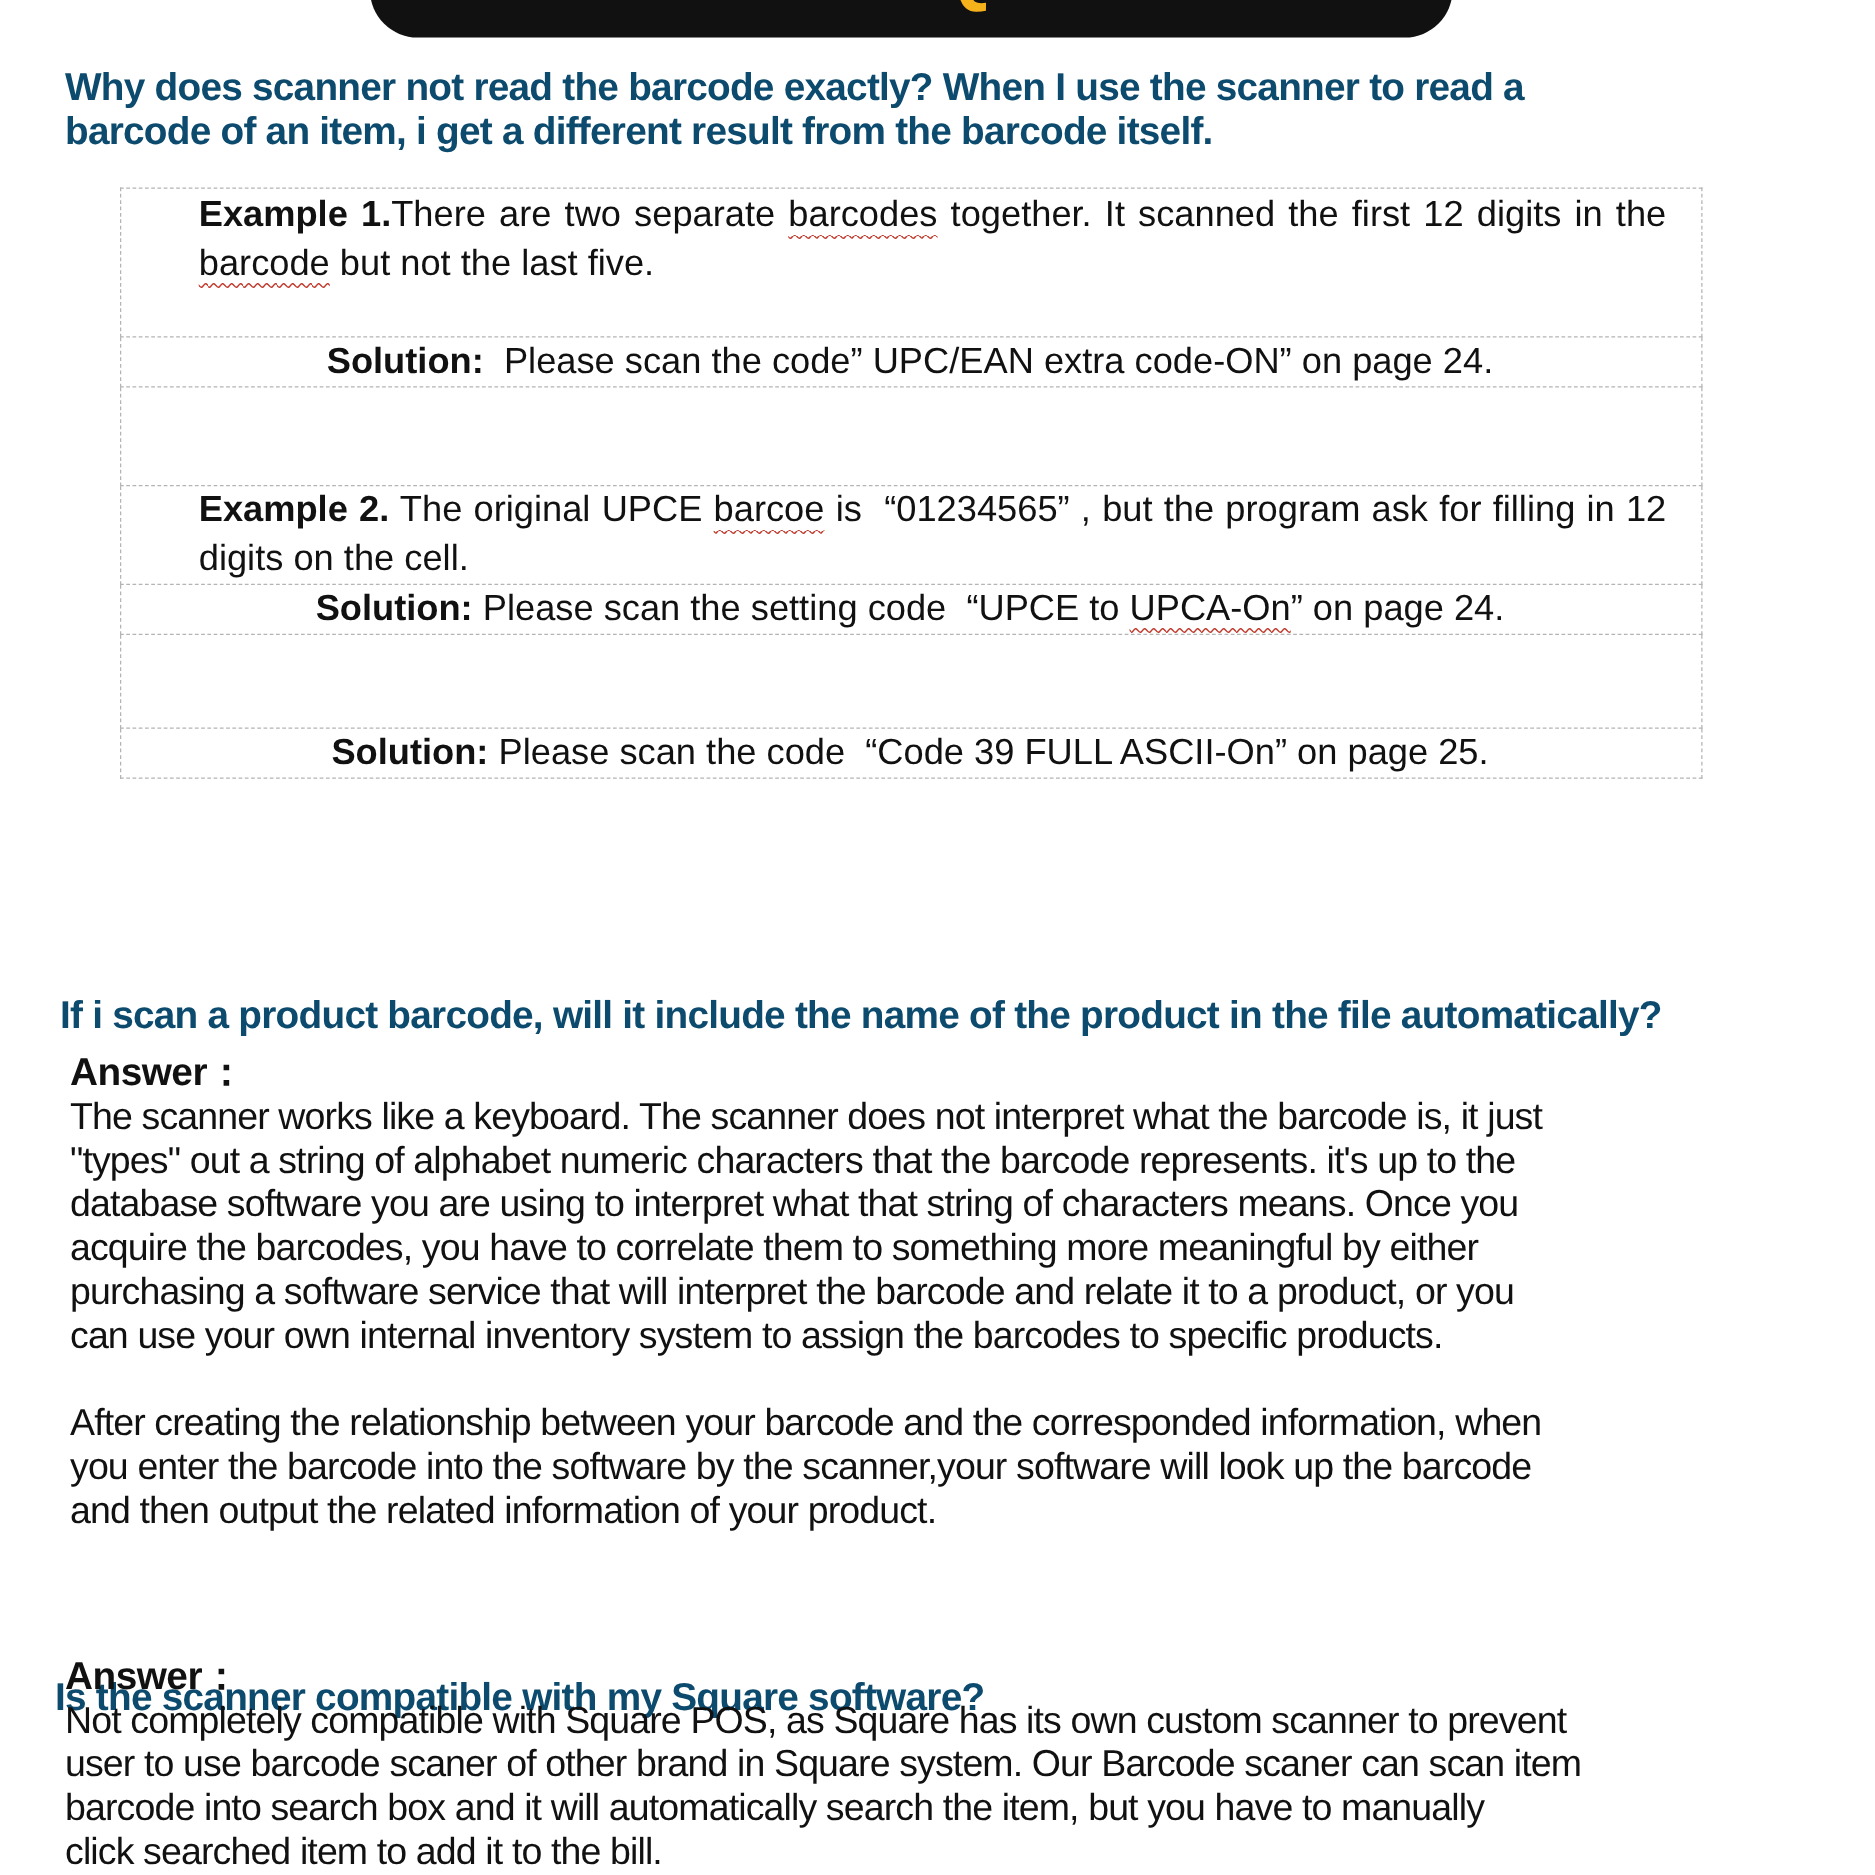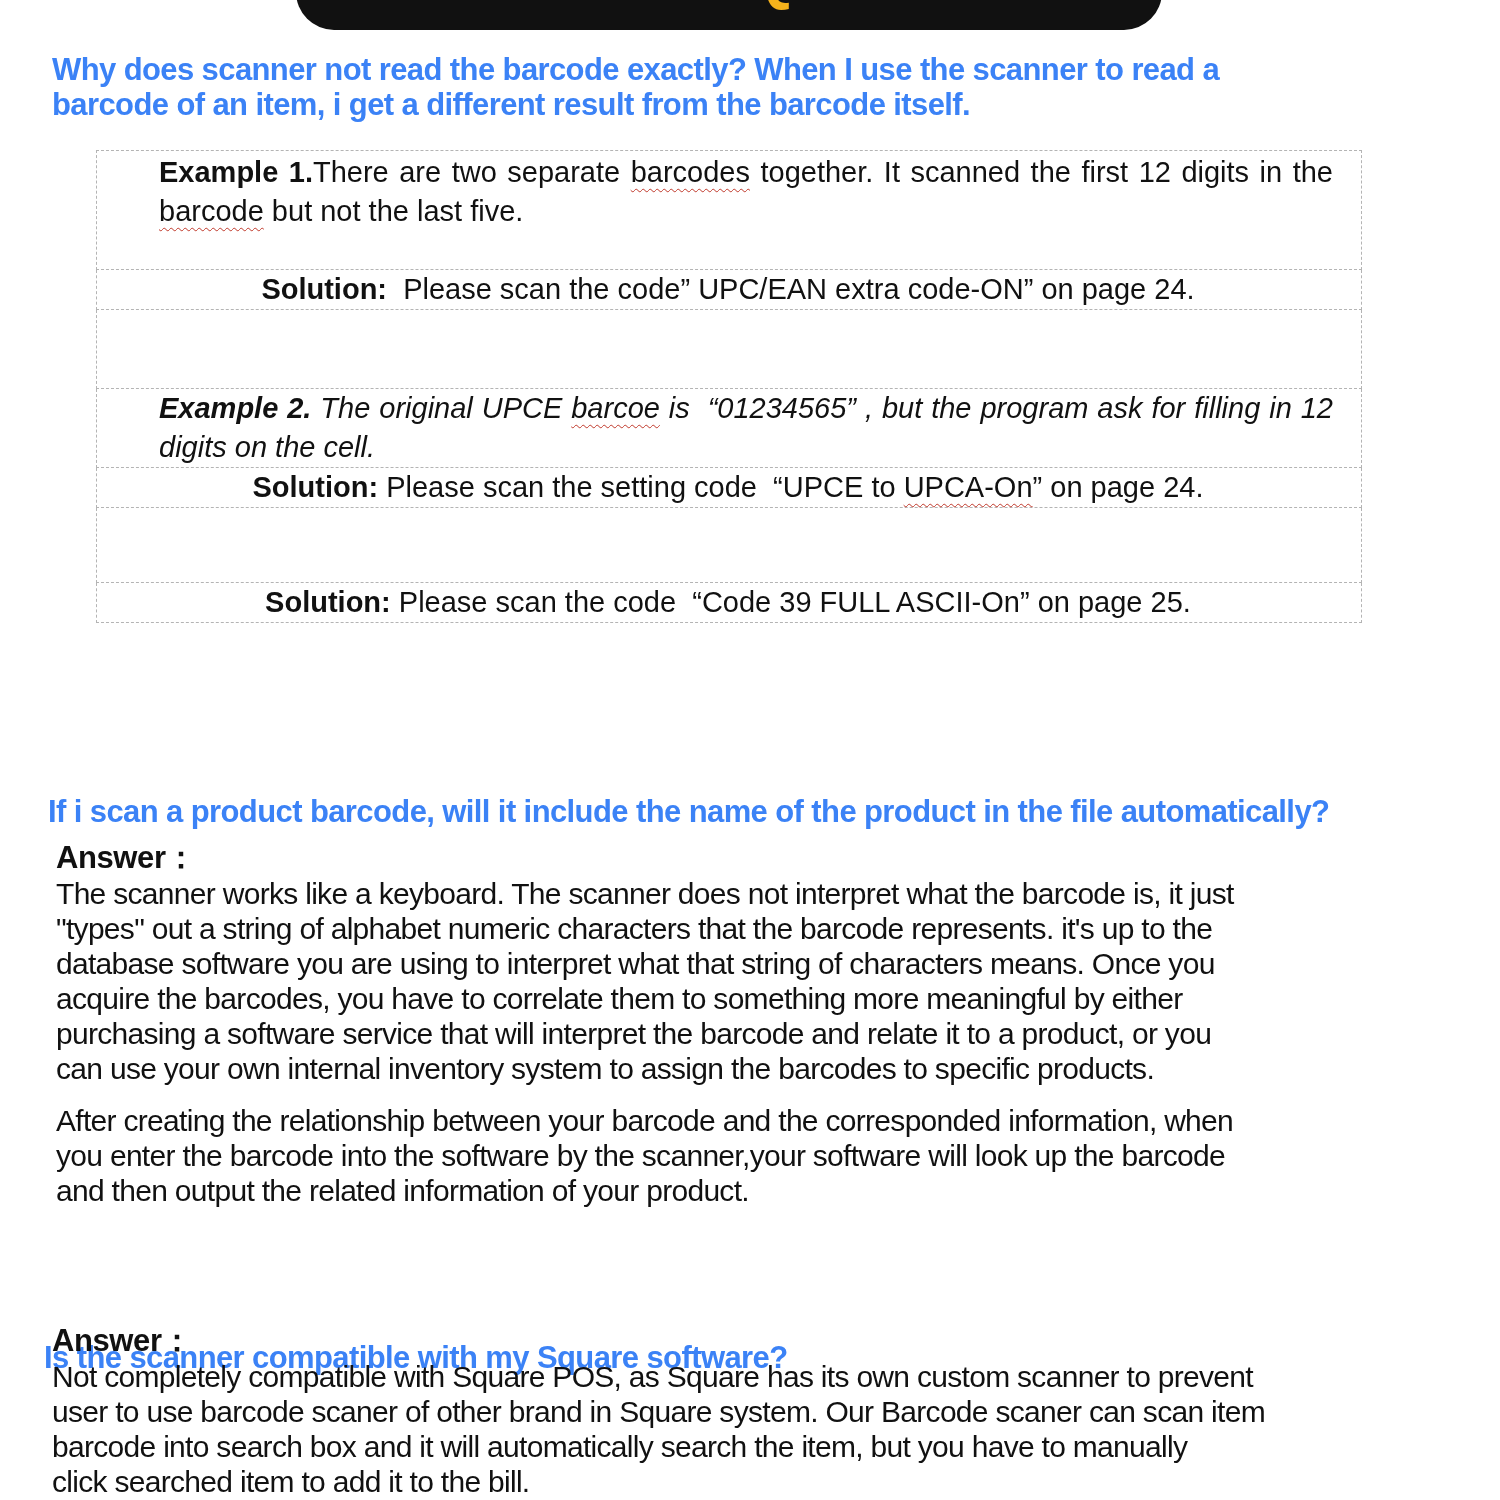--- a/index.html
+++ b/index.html
@@ -37,21 +37,21 @@
       letter-spacing: 2px;
       font-family: "Liberation Sans", sans-serif;
     }
     .question {
       position: absolute;
       font-family: "Liberation Sans", sans-serif;
       font-weight: bold;
       font-size: 31px;
       line-height: 35px;
       letter-spacing: -0.6px;
-      color: #3b82f6;
+      color: #0c4a6e;
       white-space: nowrap;
     }
     .q1 { left: 52px; top: 52px; }
     .q2 { left: 48px; top: 794px; }
     .q3 { left: 44px; top: 1340px; }
 
     .faq-table {
       position: absolute;
       left: 96px;
       top: 150px;
@@ -75,21 +75,21 @@
       line-height: 39px;
       color: #111;
       text-align: center;
     }
     .cell-text b {
       font-weight: bold;
     }
     .row-ex1 td { height: 116px; padding-top: 2px; }
     .row-sol1 td { height: 38px; }
     .row-gap1 td { height: 78px; }
-    .row-ex2 td { height: 76px; font-style: italic; }
+    .row-ex2 td { height: 76px; }
     .row-sol2 td { height: 38px; }
     .row-gap2 td { height: 74px; }
     .row-ex3 td { height: 118px; }
     .row-sol3 td { height: 38px; }
     .justify {
       text-align: justify;
       text-align-last: auto;
       margin-left: 36px;
     }
     .spell {
@@ -110,21 +110,21 @@
       letter-spacing: -0.4px;
     }
     .answer-para {
       font-size: 30px;
       line-height: 35px;
       letter-spacing: -0.7px;
       margin: 0;
       white-space: pre-line;
     }
     .a2 { left: 56px; top: 840px; width: 1400px; }
-    .a2 .answer-para.second { margin-top: 17px; }
+    .a2 .answer-para.second { margin-top: 35px; }
     .a3 { left: 52px; top: 1323px; width: 1400px; }
   </style>
 </head>
 <body>
 
 <div class="banner">
   <div class="banner-title">FAQ</div>
 </div>
 
 <div class="question q1">

